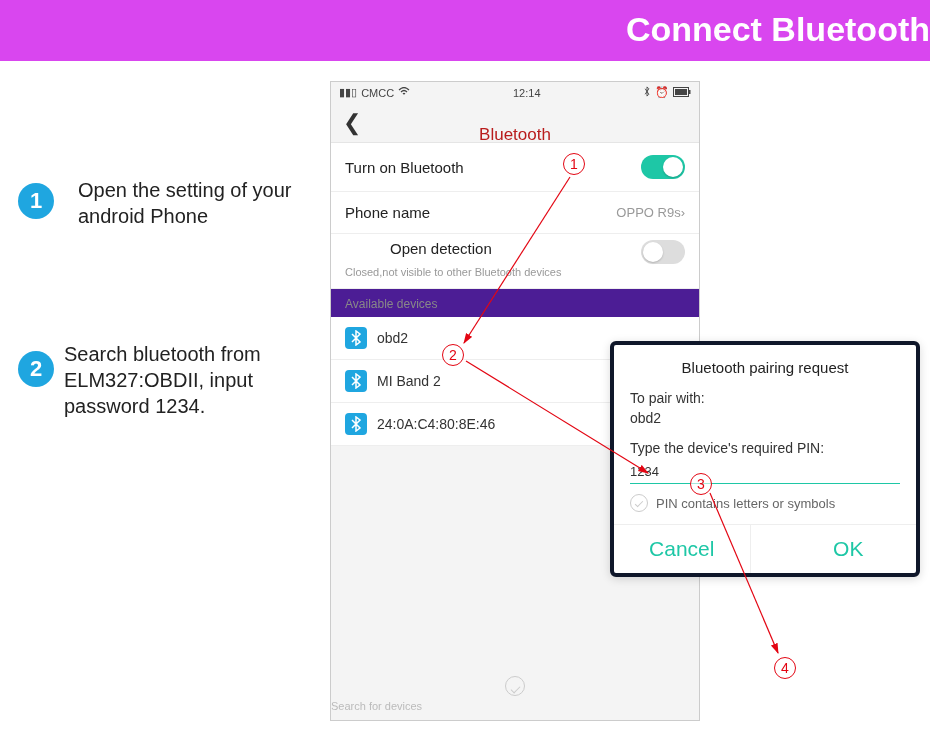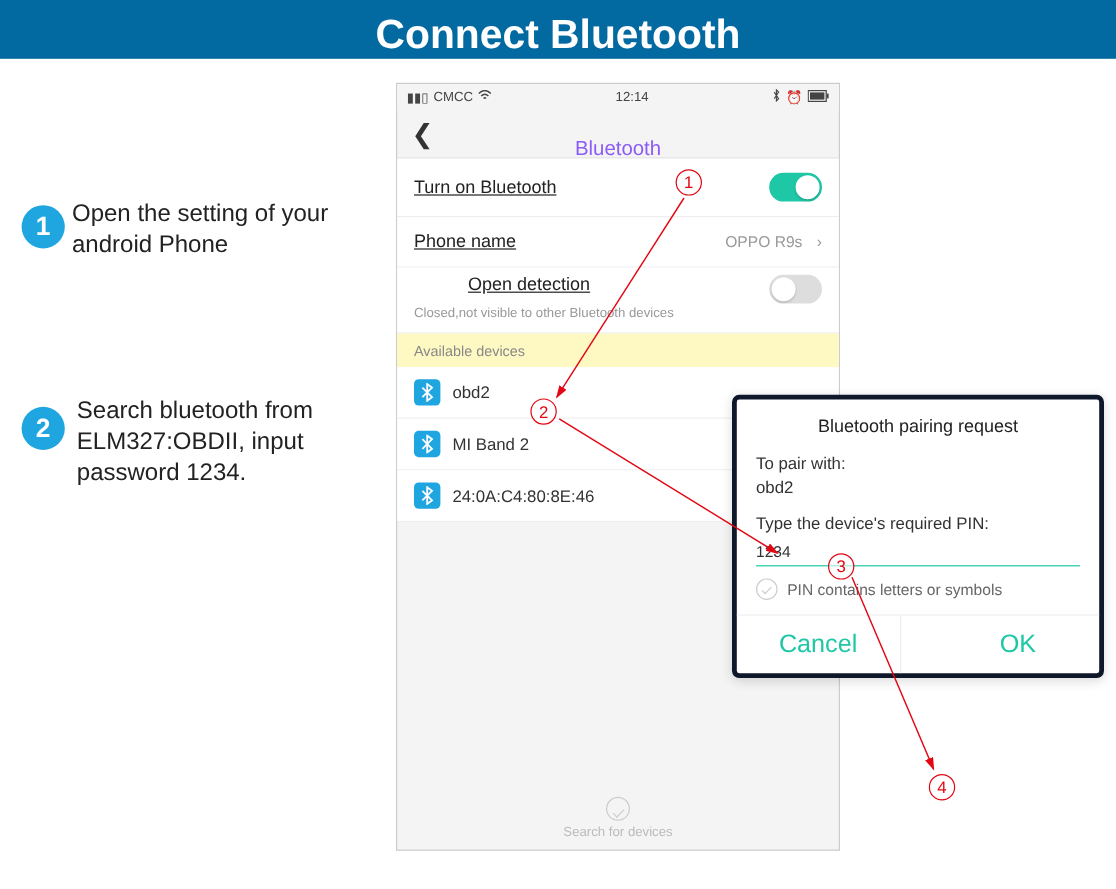--- a/index.html
+++ b/index.html
@@ -5,26 +5,26 @@
   * { box-sizing: border-box; margin: 0; padding: 0; }
   body {
     width: 930px;
     height: 741px;
     font-family: -apple-system, BlinkMacSystemFont, "Segoe UI", Arial, sans-serif;
     background: #fff;
     position: relative;
     overflow: hidden;
   }
   .header-bar {
-    background: #0369a1;
+    background: #d946ef;
     color: #fff;
-    text-align: center;
+    text-align: right;
     font-size: 34px;
     font-weight: bold;
-    padding: 10px 0 0 0;
+    padding: 10px 0 12px 0;
   }
   .content {
     position: relative;
     height: calc(100% - 60px);
   }
   .step-badge {
     position: absolute;
     width: 36px;
     height: 36px;
     border-radius: 50%;
@@ -70,33 +70,33 @@
     position: relative;
     height: 40px;
     border-bottom: 1px solid #e5e5e5;
   }
   .back-chevron {
     position: absolute;
     left: 12px;
     font-size: 22px;
     color: #333;
   }
-  .nav-title { font-size: 17px; color: #8b5cf6; margin-top: 25px; }
+  .nav-title { font-size: 17px; color: #b91c1c; margin-top: 25px; }
   .row {
     background: #fff;
     padding: 12px 14px;
     border-bottom: 1px solid #eee;
     display: flex;
     justify-content: space-between;
     align-items: center;
   }
   .row.sub { padding-top: 6px; padding-bottom: 10px; }
-  .row-label { font-size: 15px; color: #222; text-decoration: underline; }
+  .row-label { font-size: 15px; color: #222; }
   .row-sub { font-size: 11px; color: #999; margin-top: 2px; }
-  .row-value { font-size: 13px; color: #999; display: flex; align-items: flex-start; gap: 12px; }
+  .row-value { font-size: 13px; color: #999; display: flex; align-items: flex-start; gap: 0; }
   .toggle {
     width: 44px;
     height: 24px;
     border-radius: 12px;
     position: relative;
   }
   .toggle.on { background: #1ec7a6; }
   .toggle.off { background: #ddd; }
   .toggle-knob {
     position: absolute;
@@ -106,21 +106,21 @@
     background: #fff;
     top: 2px;
     box-shadow: 0 1px 2px rgba(0,0,0,0.2);
   }
   .toggle.on .toggle-knob { right: 2px; }
   .toggle.off .toggle-knob { left: 2px; }
   .section-header {
     font-size: 12px;
     color: #888;
     padding: 8px 14px 6px;
-    background: #fef9c3;
+    background: #4c1d95;
   }
   .device-row {
     background: #fff;
     padding: 10px 14px;
     border-bottom: 1px solid #eee;
     display: flex;
     align-items: center;
     gap: 10px;
   }
   .bt-icon {
@@ -131,21 +131,20 @@
     display: flex;
     align-items: center;
     justify-content: center;
   }
   .bt-icon svg { width: 12px; height: 16px; }
   .search-footer {
     position: absolute;
     bottom: 8px;
     left: 0;
     right: 0;
-    text-align: center;
     color: #bbb;
     font-size: 11px;
   }
   .search-footer-icon {
     width: 20px;
     height: 20px;
     border: 1.5px solid #ccc;
     border-radius: 50%;
     margin: 0 auto 4px;
     position: relative;
@@ -240,21 +239,21 @@
   }
 </style>
 </head>
 <body>
 
 <div class="header-bar">Connect Bluetooth</div>
 
 <div class="content">
 
   <div class="step-badge" style="left:18px; top:122px;">1</div>
-  <div class="step-text" style="left:60px; top:116px; width:240px;">Open the setting of your android Phone</div>
+  <div class="step-text" style="left:78px; top:116px; width:240px;">Open the setting of your android Phone</div>
 
   <div class="step-badge" style="left:18px; top:290px;">2</div>
   <div class="step-text" style="left:64px; top:280px; width:250px;">Search bluetooth from ELM327:OBDII, input password 1234.</div>
 
   <div class="phone">
     <div class="status-bar">
       <div class="status-left">
         <span>▮▮▯</span>
         <span>CMCC</span>
         <span>

